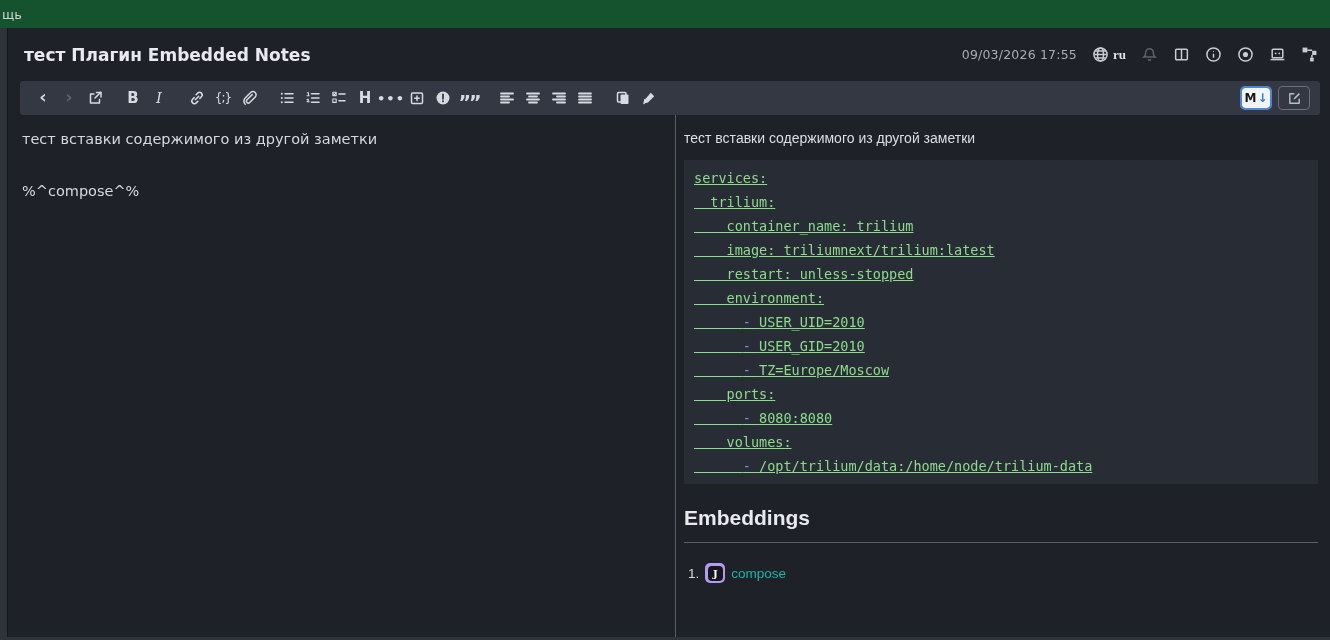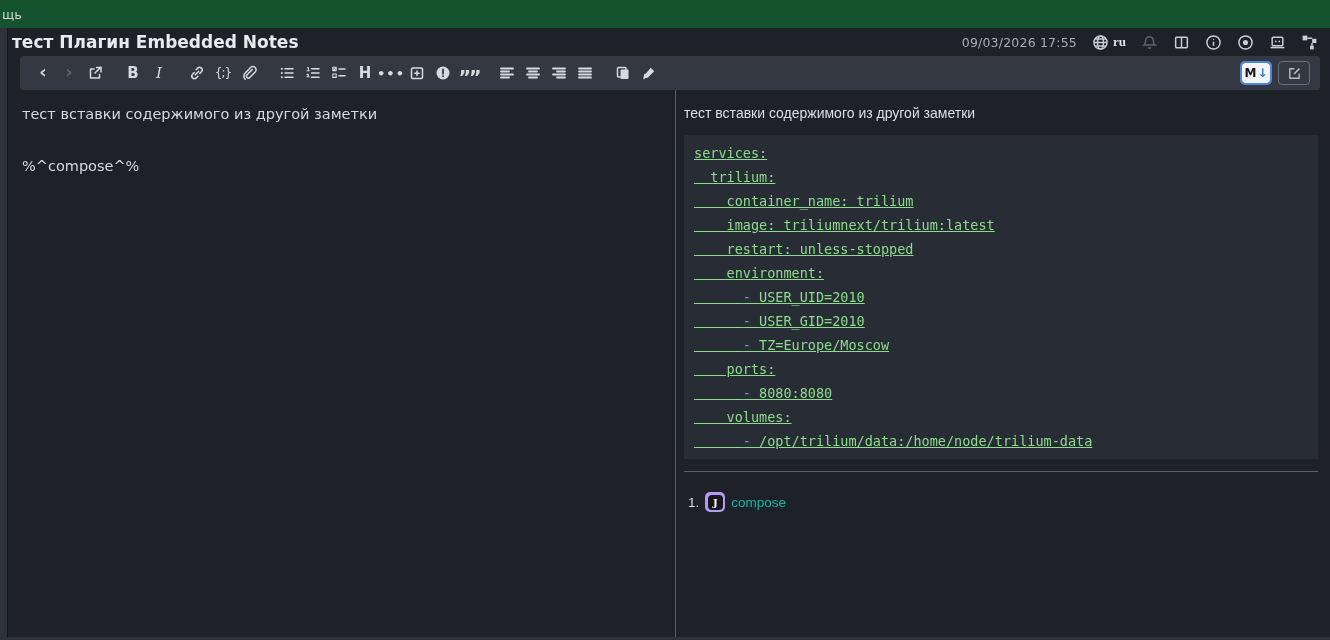--- a/index.html
+++ b/index.html
@@ -29,24 +29,24 @@
   }
   .note-panel {
     flex: 1;
     background: #1e2127;
     display: flex;
     flex-direction: column;
     overflow: hidden;
   }
   
   .note-header {
-    height: 28px;
+    height: 53px;
     display: flex;
     align-items: center;
-    padding: 0 12px 0 4px;
+    padding: 0 12px 0 16px;
     gap: 8px;
   }
   .note-title {
     font-size: 17px;
     font-weight: bold;
     color: #e8eaee;
     background: transparent;
     border: none;
     outline: none;
     flex: 1;
@@ -372,20 +372,21 @@
       <div class="editor-pane">
         <div class="editor-line1">тест вставки содержимого из другой заметки</div>
         <div>%^compose^%</div>
       </div>
 
       <div class="preview-pane">
         <div class="preview-para">тест вставки содержимого из другой заметки</div>
 
         <div class="code-block"><div>services:</div><div>  trilium:</div><div>    container_name: trilium</div><div>    image: triliumnext/trilium:latest</div><div>    restart: unless-stopped</div><div>    environment:</div><div>      <span class="dash">- </span>USER_UID=2010</div><div>      <span class="dash">- </span>USER_GID=2010</div><div>      <span class="dash">- </span>TZ=Europe/Moscow</div><div>    ports:</div><div>      <span class="dash">- </span>8080:8080</div><div>    volumes:</div><div>      <span class="dash">- </span>/opt/trilium/data:/home/node/trilium-data</div></div>
 
+        <div class="embeddings-heading">Embeddings</div>
         <hr class="embeddings-hr">
 
         <ol class="embed-list">
           <li class="embed-item">
             <span class="embed-num">1.</span>
             <span class="joplin-icon">
               <span class="joplin-icon-inner">J</span>
             </span>
             <a class="embed-link">compose</a>
           </li>

